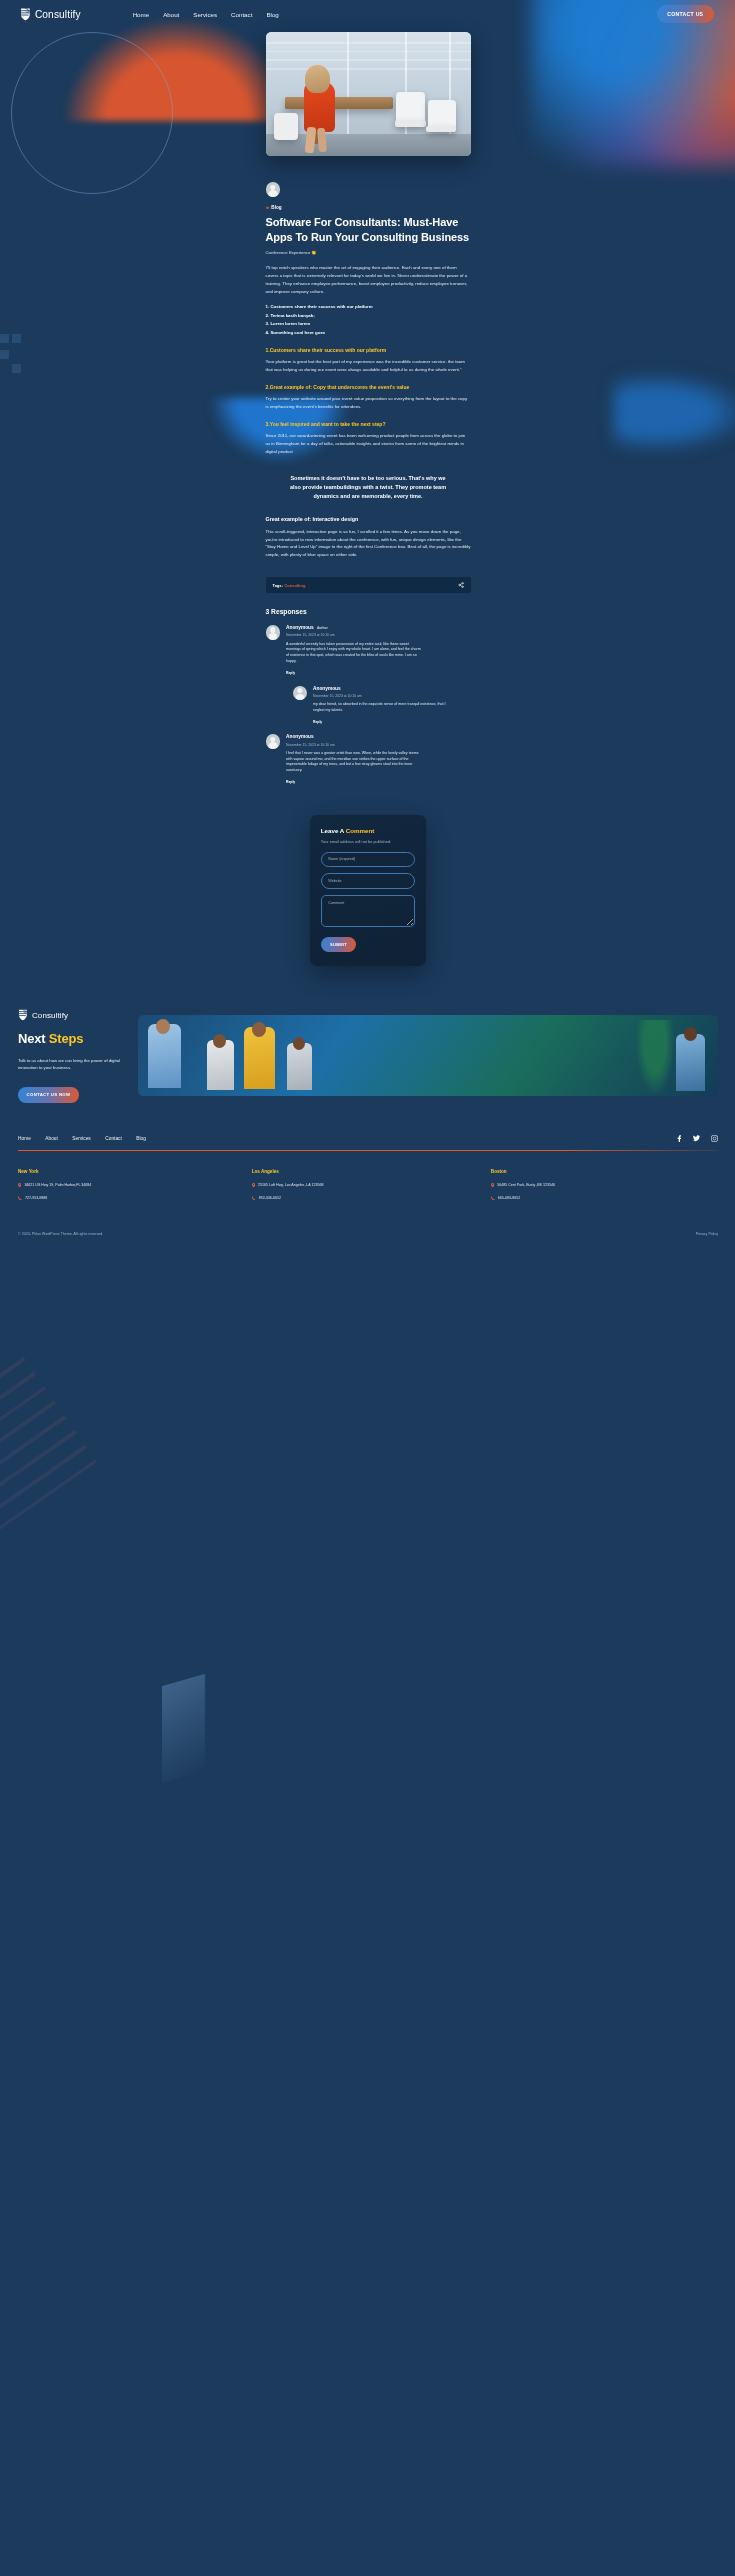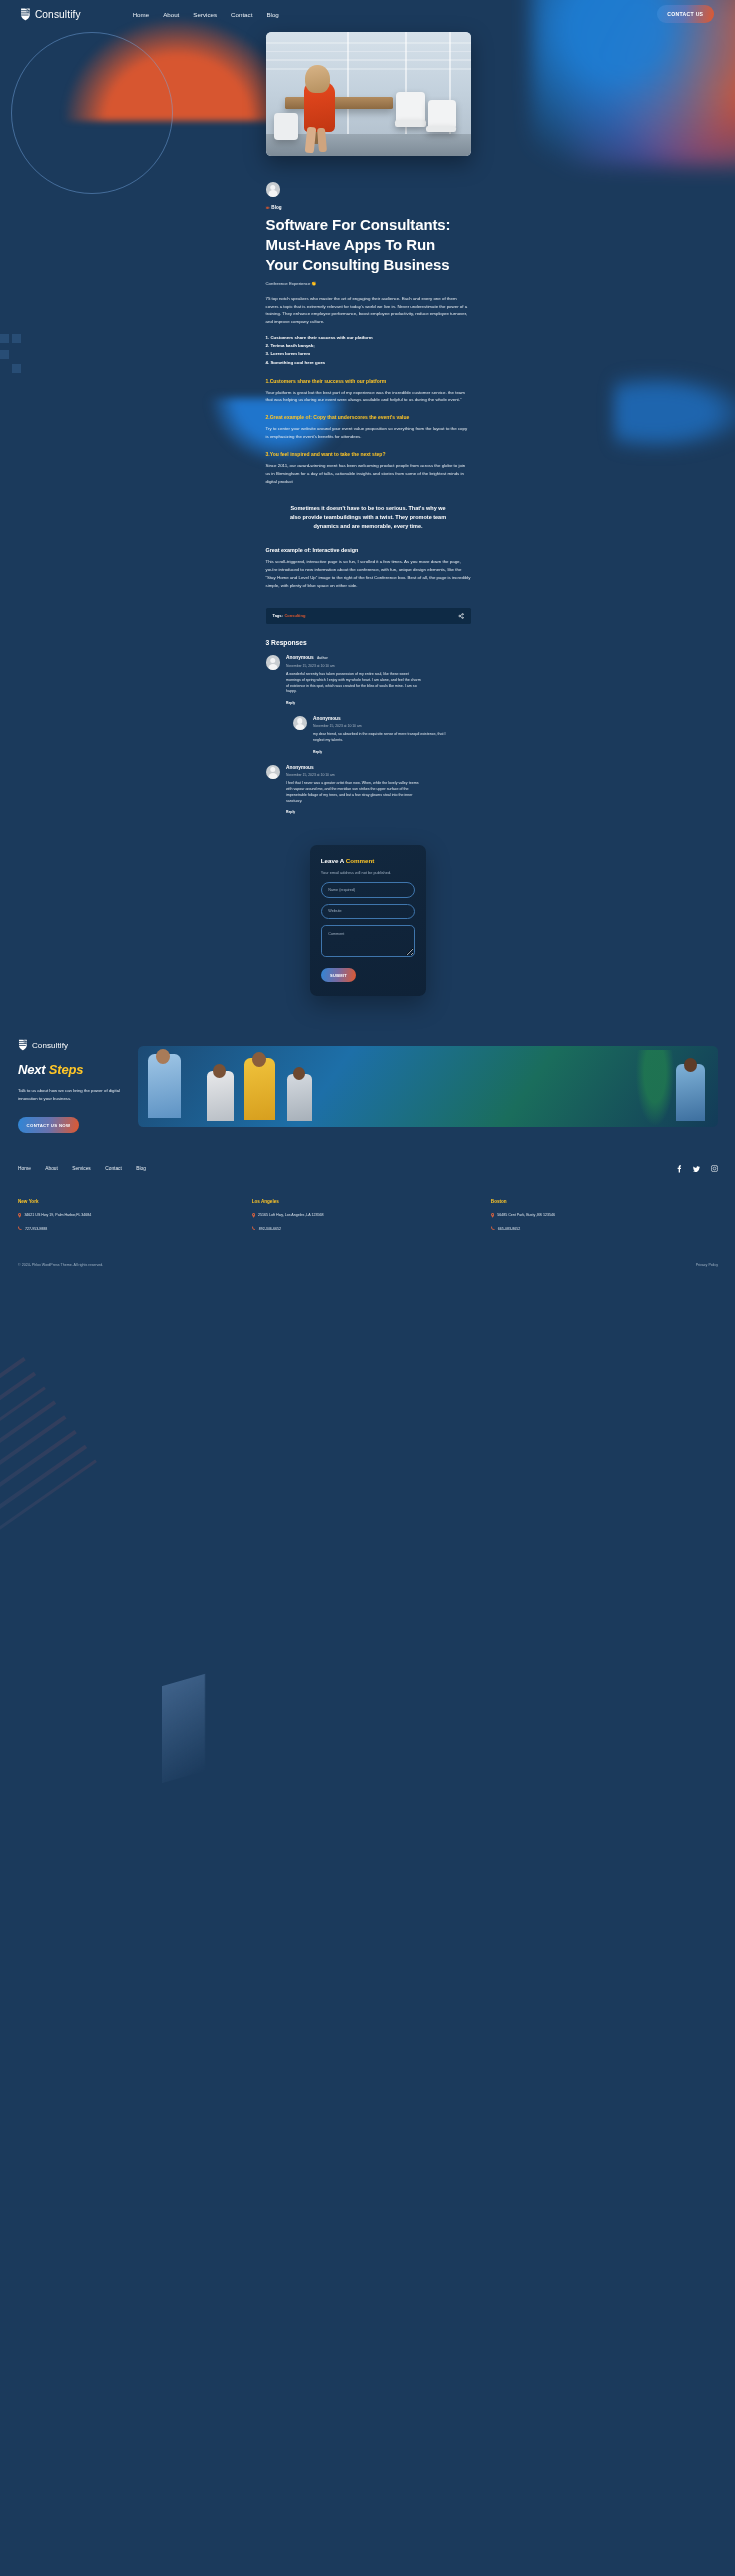--- a/index.html
+++ b/index.html
@@ -114,21 +114,21 @@
   }
 
   
   .article { position:relative; z-index:4; width:205px; margin:26px auto 0; }
   .avatar-circle { width:14.5px; height:14.5px; border-radius:50%; background:#c8cdd1; position:relative; overflow:hidden;}
   .avatar-circle::before { content:""; position:absolute; left:50%; top:16%; width:38%; height:38%; background:#f3f4f5; border-radius:50%; transform:translateX(-50%); }
   .avatar-circle::after  { content:""; position:absolute; left:50%; top:56%; width:62%; height:58%; background:#f3f4f5; border-radius:50% 50% 0 0; transform:translateX(-50%); }
   .cat-row { display:flex; align-items:center; gap:2.7px; margin-top:8.6px; }
   .cat-chev { color:#e0582e; font-size:4.8px; letter-spacing:-1.1px; font-weight:700;}
   .cat-label { font-size:4.6px; font-weight:700; color:#fff; }
-  .post-title { font-size:15px; line-height:1.32; font-weight:700; margin:4.8px 0 0; letter-spacing:-0.1px; }
+  .post-title { font-size:11px; line-height:1.32; font-weight:700; margin:4.8px 0 0; letter-spacing:-0.1px; }
   .post-sub { font-size:4.3px; color:#d7e0e9; margin-top:6px; }
 
   .p-body { font-size:4.4px; line-height:1.78; color:#e4eaf0; margin-top:9.2px; }
   .num-list { font-size:4.4px; line-height:1.92; font-weight:700; color:#fff; margin-top:7.5px; }
   .h-yellow { font-size:5px; font-weight:700; color:#ffc627; margin-top:10.2px; }
   .p-after  { font-size:4.4px; line-height:1.78; color:#e4eaf0; margin-top:4.8px; }
   .pull-quote { text-align:center; font-size:5.5px; font-weight:700; line-height:1.62; margin:18.3px auto 0; width:162px; }
   .h-white { font-size:5.4px; font-weight:700; color:#fff; margin-top:16px; }
 
   .tags-bar {
@@ -178,21 +178,21 @@
     background:linear-gradient(100deg,#2f86d6 0%, #7b6aa0 50%, #e0582e 100%);
     color:#fff; font-size:4px; font-weight:700; letter-spacing:0.3px;
     border-radius:9.2px; padding:4.8px 9.2px; font-family:inherit;
   }
 
   
   .next-steps { position:relative; z-index:4; display:flex; align-items:center; gap:12px; padding:0 18px; margin-top:43px; }
   .ns-left { width:108px; flex:0 0 108px; }
   .ns-logo { display:flex; align-items:center; gap:3.2px; }
   .ns-logo .logo-text { font-size:8px; }
-  .ns-title { font-size:13px; font-weight:700; margin-top:9.2px; letter-spacing:-0.2px;font-style:italic;}
+  .ns-title { font-size:13px; font-weight:700; margin-top:9.2px; letter-spacing:-0.2px;}
   .ns-title .accent { color:#ffc627; }
   .ns-copy { font-size:4.3px; line-height:1.72; color:#e3eaf1; margin-top:7px; }
   .ns-btn {
     margin-top:10.8px; border:none; cursor:pointer;
     background:linear-gradient(100deg,#2f86d6 0%, #6a72ad 52%, #e0582e 100%);
     color:#fff; font-size:4.3px; font-weight:700; letter-spacing:0.3px;
     border-radius:9.7px; padding:5.4px 8.6px; font-family:inherit;
   }
   .ns-photo {
     flex:1 1 auto; height:81px; border-radius:5.4px; overflow:hidden; position:relative;

